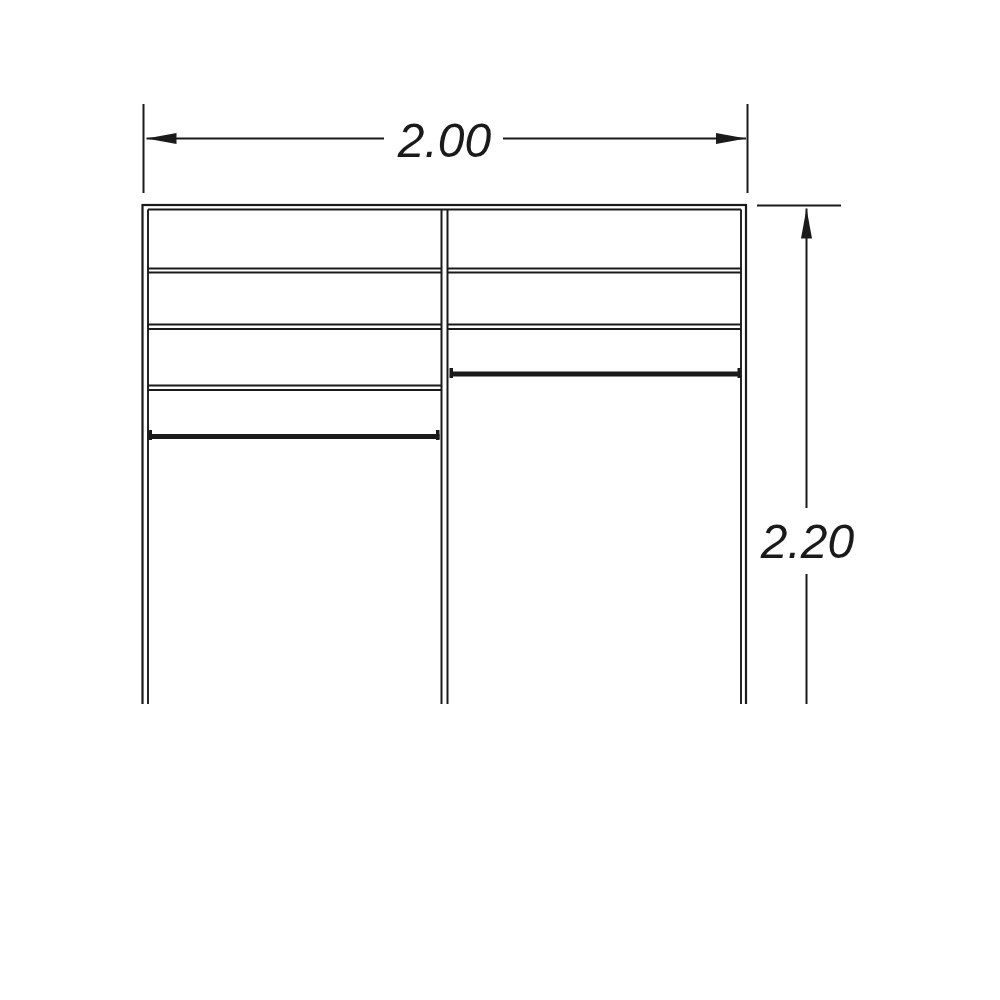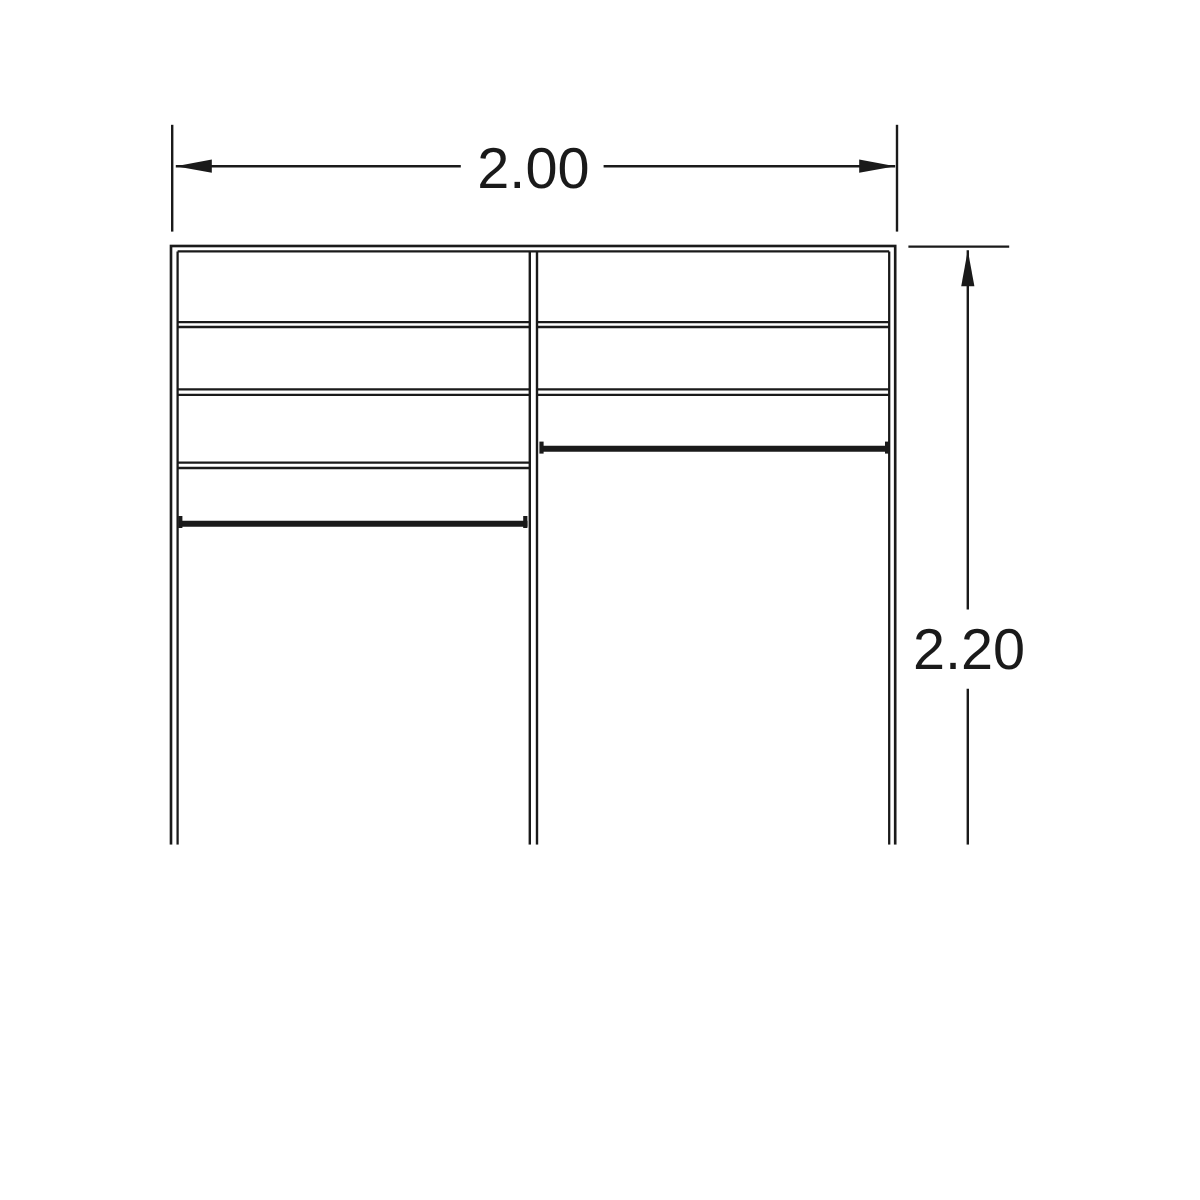--- a/index.html
+++ b/index.html
@@ -1,16 +1,16 @@
 <!DOCTYPE html>
 <html><head>
 <meta charset="utf-8">
 <style>
   html,body{margin:0;padding:0;background:#ffffff;}
-  #canvas{width:1000px;height:704px;position:relative;background:#ffffff;overflow:hidden;}
+  #canvas{width:1000px;height:704px;position:relative;background:#ffffff;overflow:hidden;font-style:italic;}
   svg{display:block;}
   text{font-family:"Liberation Sans",sans-serif;fill:#1a1a1a;}
 </style>
 </head>
 <body>
 <div id="canvas">
 <svg width="1000" height="1000" viewBox="0 0 1000 1000" fill="none" stroke="#1a1a1a" stroke-width="2">
 
   <rect x="142.5" y="205" width="603.5" height="673" stroke-width="2.2"></rect>
 

